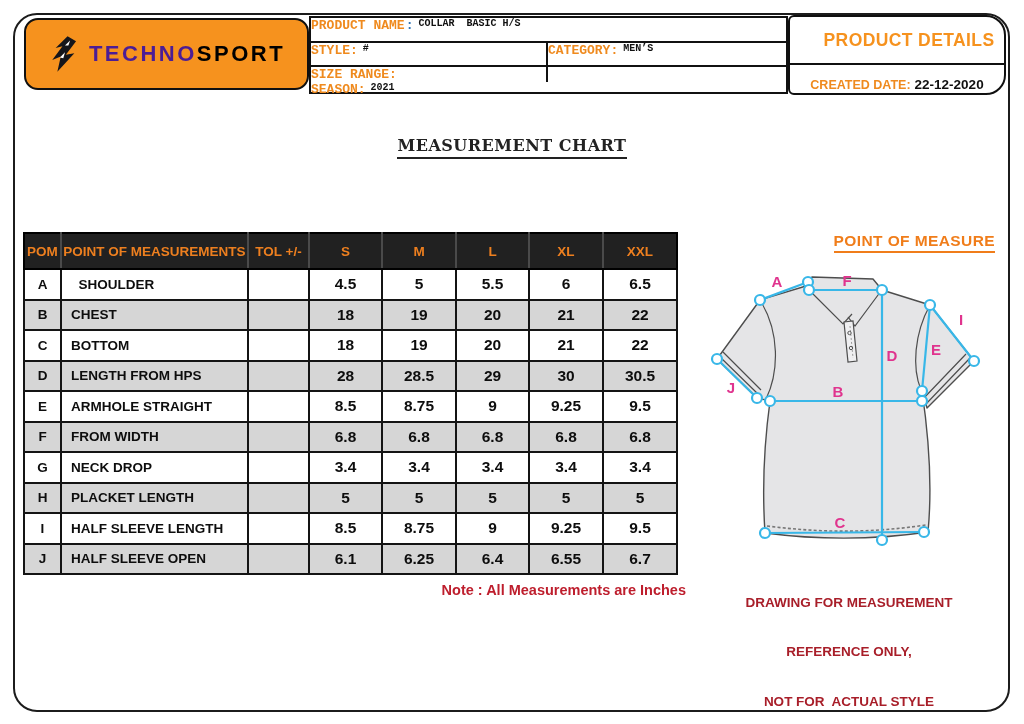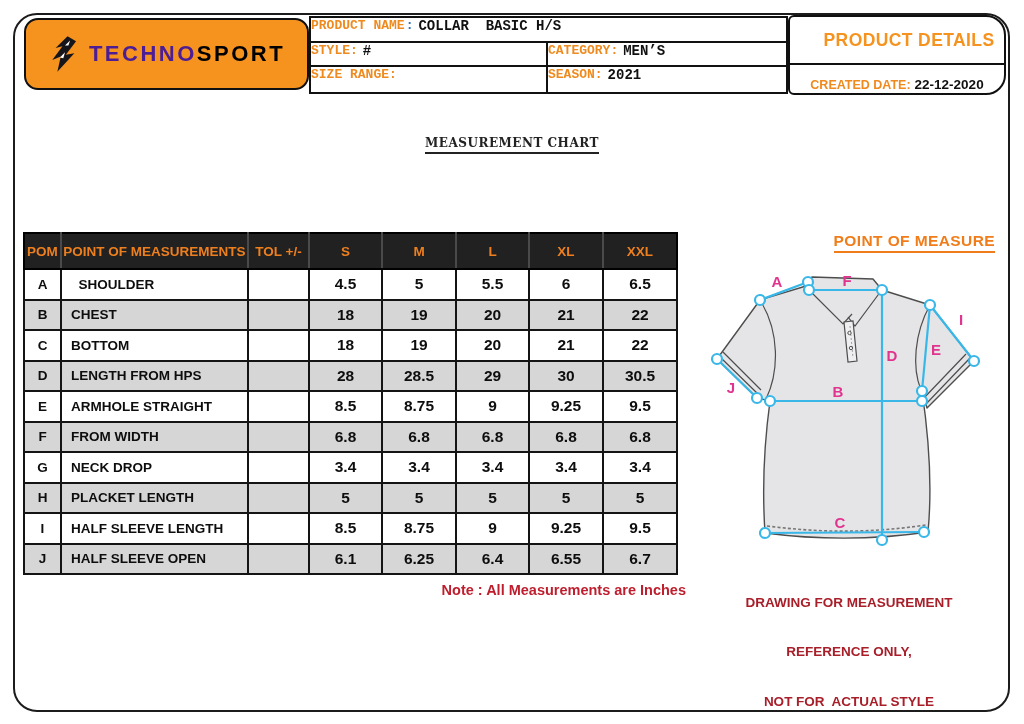--- a/index.html
+++ b/index.html
@@ -13,42 +13,42 @@
   .logo-box{position:absolute;left:24px;top:18px;width:285px;height:72px;
             background:#F6921E;border:2px solid #101010;border-radius:14px;
             display:flex;align-items:center;justify-content:center;gap:7px;}
   .brand{font-weight:bold;font-size:22px;letter-spacing:2.5px;white-space:nowrap;}
   .brand .dark{color:#4c1d95;}
   .brand .light{color:#000000;}
 
   .hdr-table{position:absolute;left:309px;top:16px;width:479px;height:78px;
              border:2px solid #111;background:#fff;}
   .hdr-row{display:flex;height:24.6666px;border-bottom:2px solid #111;}
-  .hdr-row:last-child{border-bottom:none;}
+  .hdr-row:last-child{border-bottom:none;flex-direction:column;}
   .hdr-cell{display:flex;gap:5px;height:100%;font-family:Liberation Mono, monospace;}
   .hdr-cell.left{width:237px;border-right:2px solid #111;}
   .hdr-cell.right{flex:1;}
   .hdr-cell.full{width:100%;}
   .flabel{color:#EF8A1E;font-weight:bold;font-size:13px;white-space:pre;}
   .fcolon-blue{color:#2E74B5;font-weight:bold;font-size:13px;margin-left:-4px;}
-  .fvalue{color:#101010;font-weight:bold;font-size:14px;white-space:pre;}
+  .fvalue{color:#101010;font-weight:bold;font-size:10px;white-space:pre;}
 
   .details-box{position:absolute;left:788px;top:15px;width:218px;height:80px;
                border:2.5px solid #101010;border-radius:6px 20px 20px 6px;background:#fff;}
   .details-title{height:48px;border-bottom:2px solid #101010;display:flex;align-items:center;
                  justify-content:center;color:#F6921E;font-weight:bold;font-size:17.5px;
                  letter-spacing:0.4px;padding-left:24px;}
   .created-row{height:27px;display:flex;align-items:flex-end;justify-content:center;gap:4px;}
   .created-row .flabel{font-size:12.5px;}
   .created-row .fvalue{font-size:13.5px;}
 
   
   .doc-title{position:absolute;left:0;top:136px;width:1024px;text-align:center;
              font-family:"DejaVu Serif","Liberation Serif",serif;font-weight:bold;
-             font-size:12px;color:#222;}
+             font-size:16px;color:#222;}
   .doc-title span{border-bottom:2.5px solid #222;padding-bottom:2px;letter-spacing:0.5px;}
 
   
   table.meas{position:absolute;left:23px;top:232px;width:653px;border-collapse:collapse;
              table-layout:fixed;border:2.5px solid #000;}
   table.meas thead th{background:#212121;color:#ED7F1F;font-size:13.5px;font-weight:bold;
                       height:36px;border:2px solid #000;border-left:2px solid #4a4a4a;
                       border-right:2px solid #4a4a4a;text-align:center;padding:0;}
   table.meas thead th:first-child{border-left:2px solid #000;margin-left:13px;}
   table.meas thead th:last-child{border-right:2px solid #000;}

